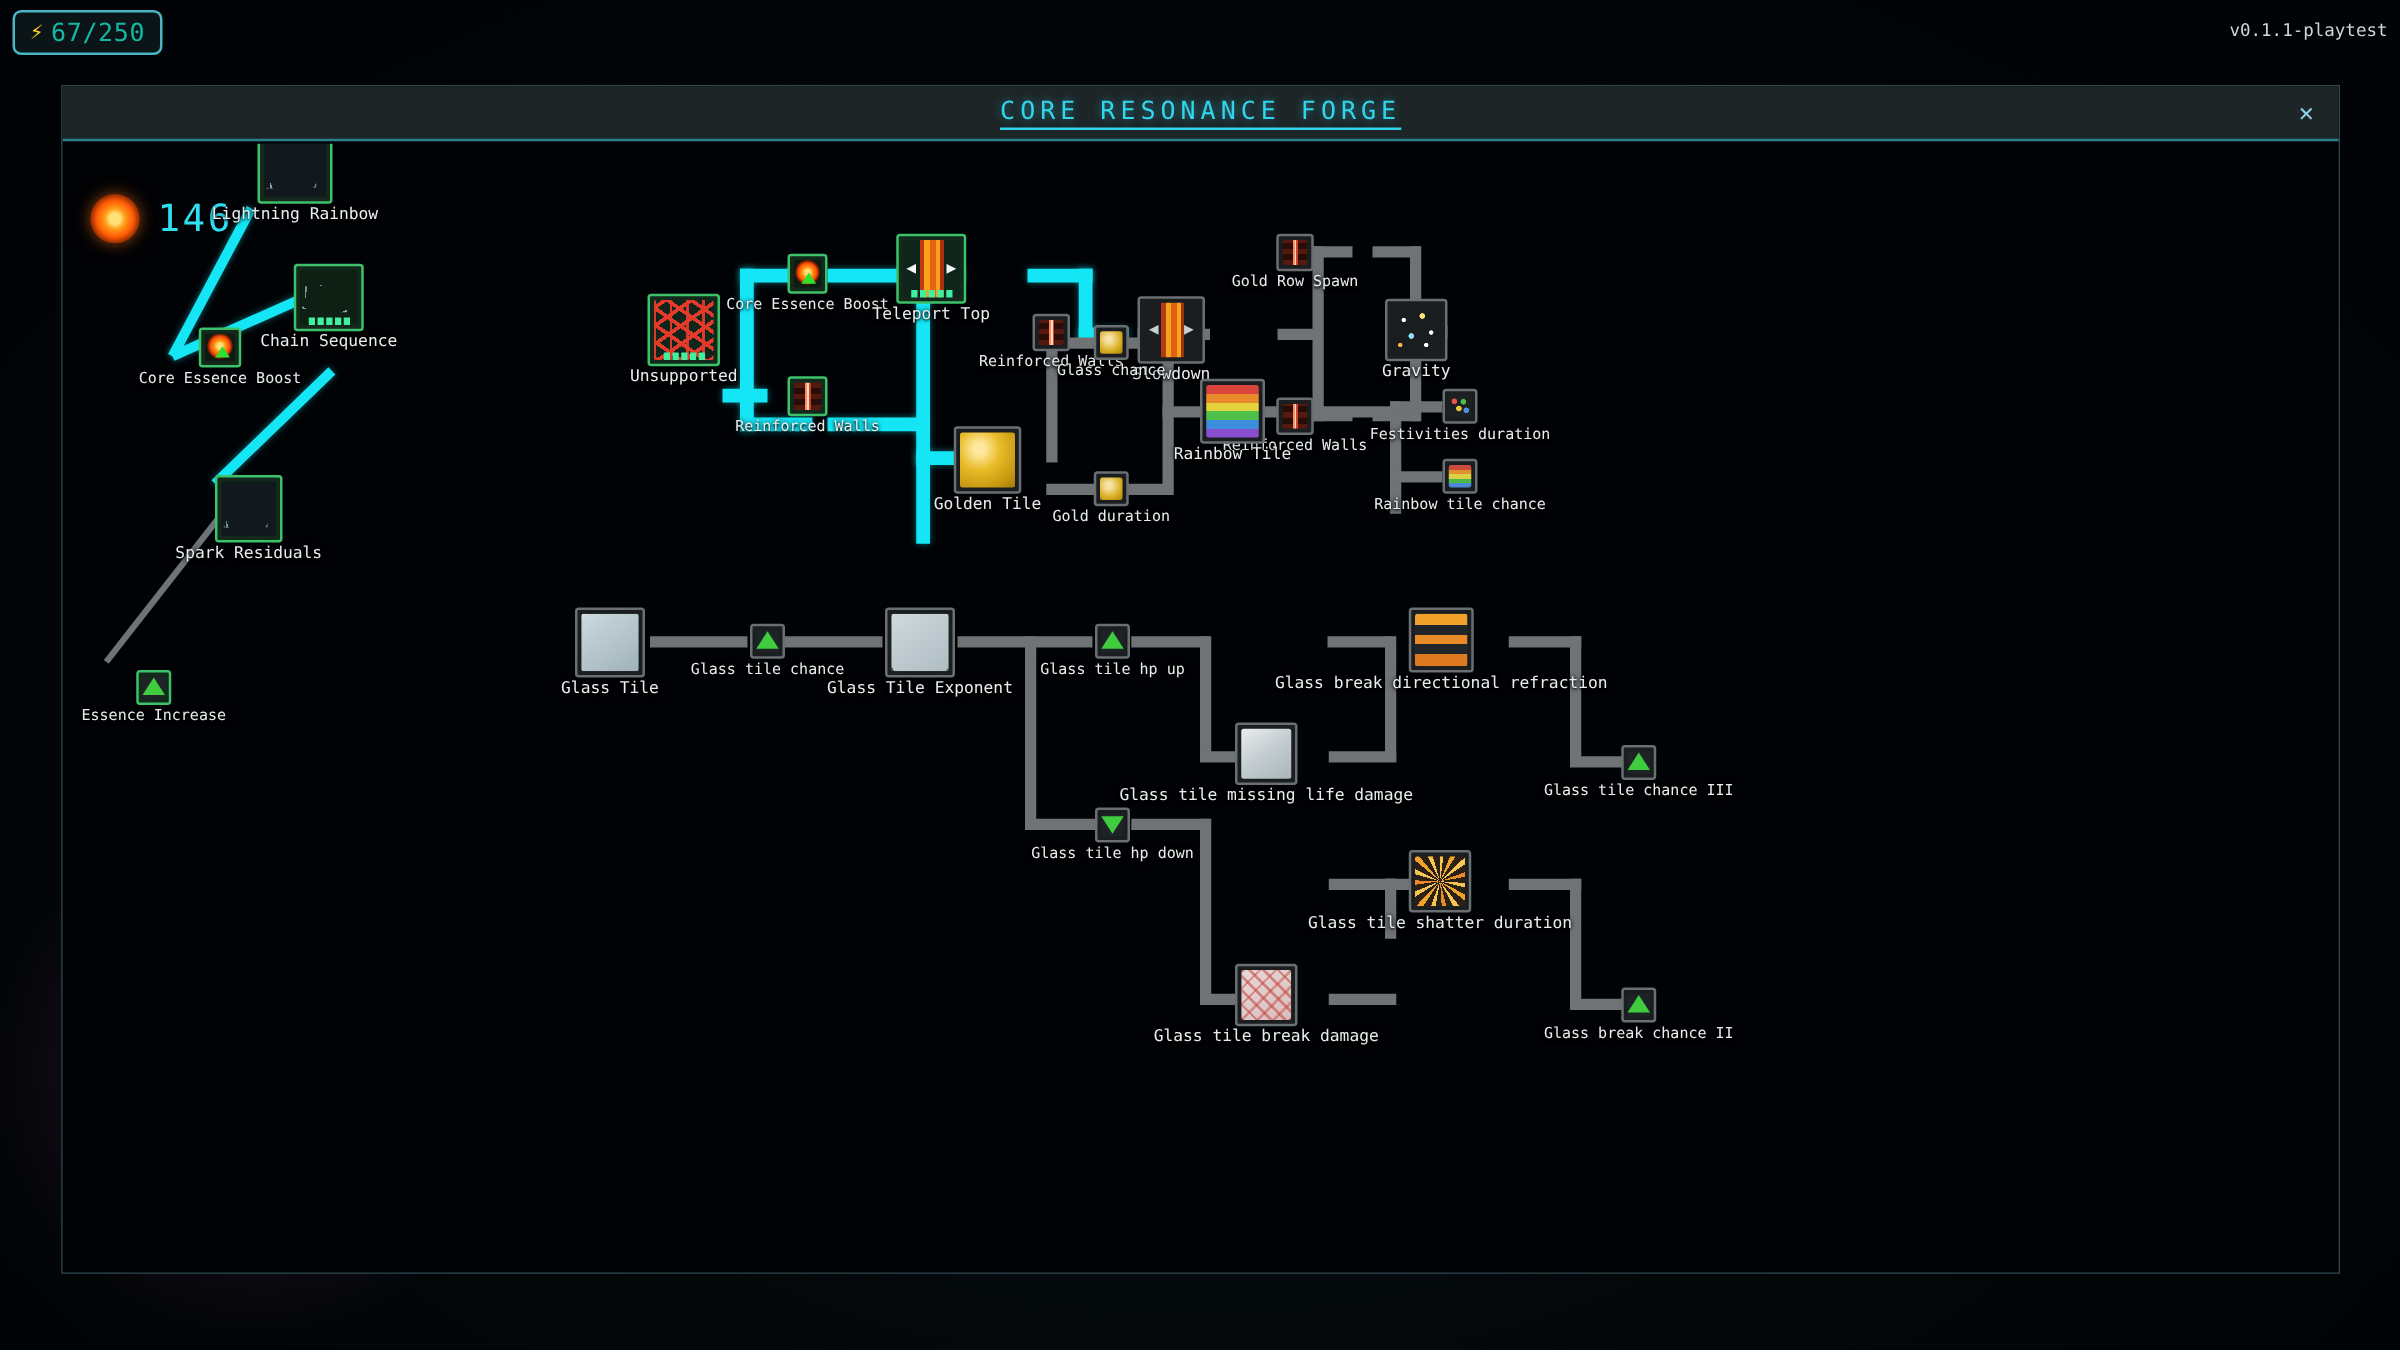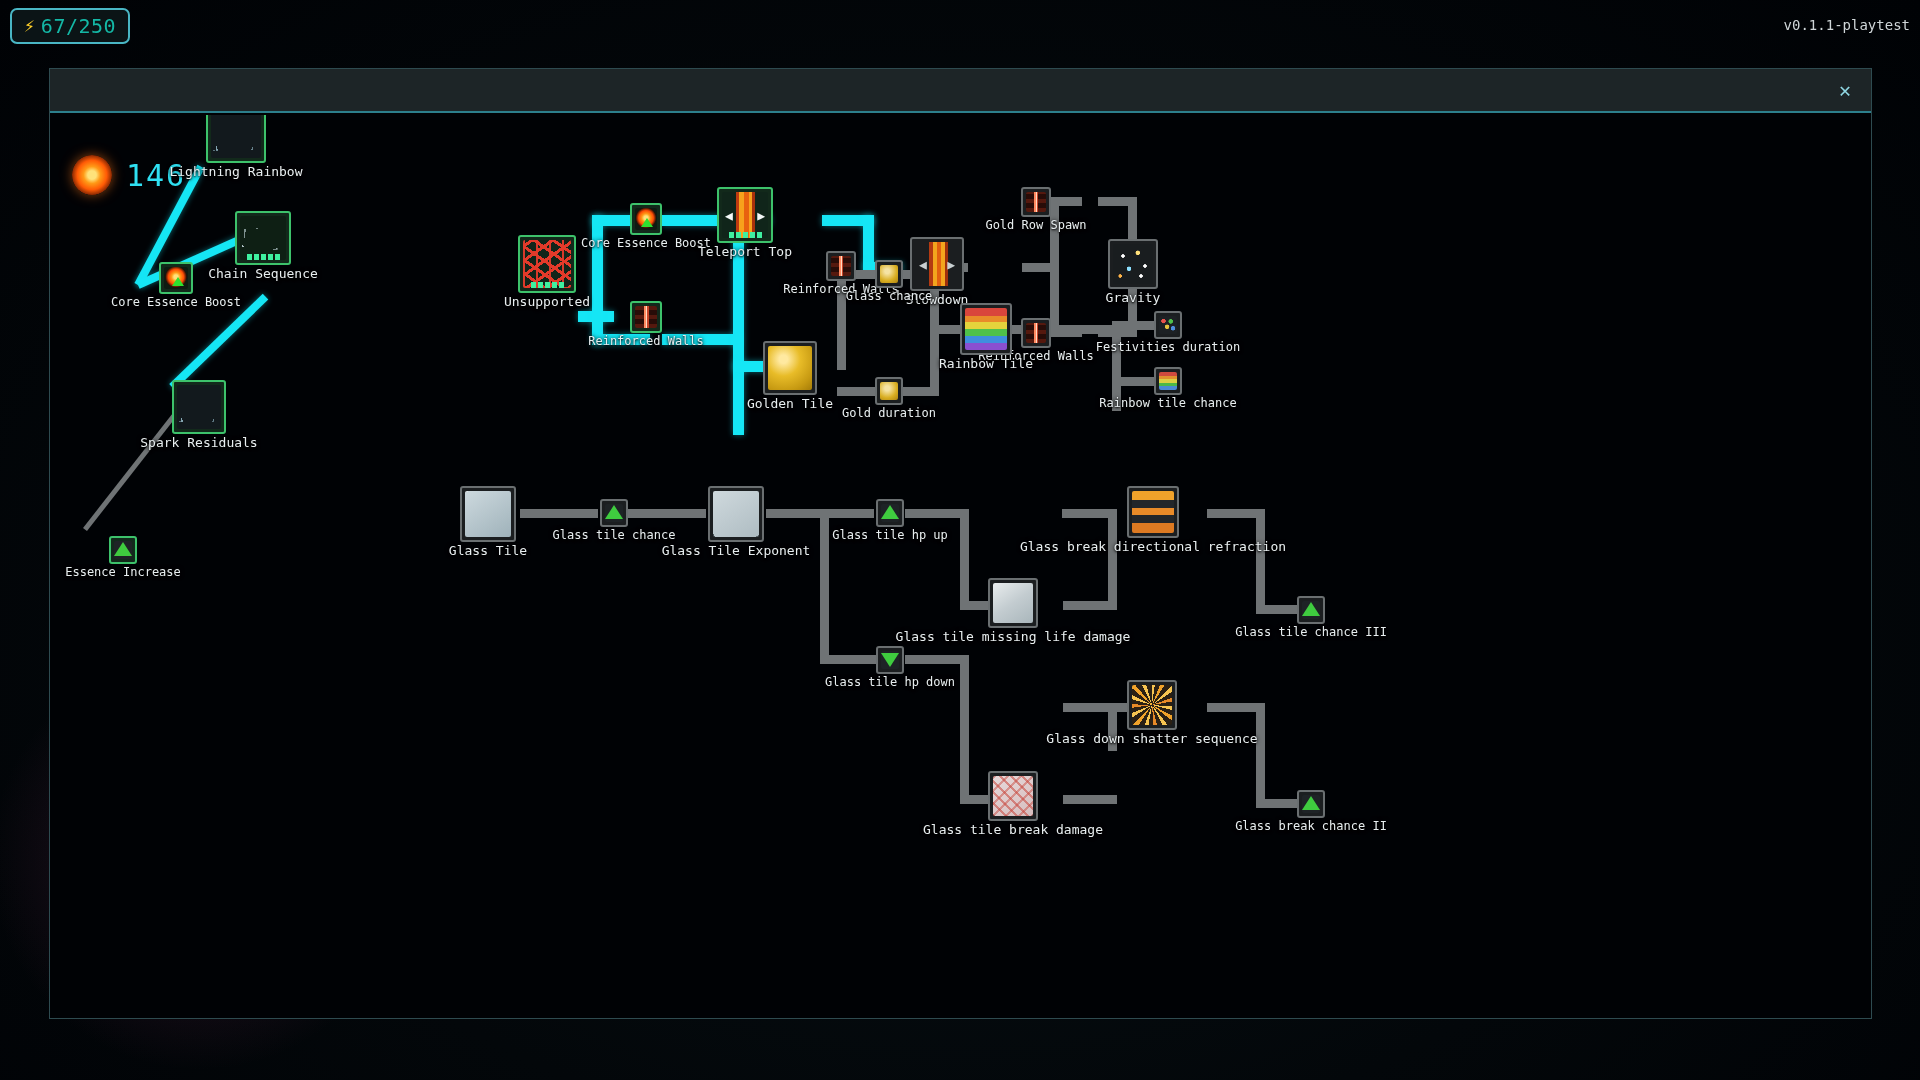--- a/index.html
+++ b/index.html
@@ -305,20 +305,21 @@
       <span class="energy-val">67/250</span>
     </div>
 
 
     <div class="version">v0.1.1-playtest</div>
   </div>
 
   <div class="modal">
 
     <div class="modal-title-bar">
+      <div class="modal-title">CORE RESONANCE FORGE</div>
       <div class="modal-close">✕</div>
     </div>
 
     <div class="canvas">
 
       <div class="essence">
         <div class="essence-orb"></div>
         <div class="essence-num">146</div>
       </div>
 
@@ -603,21 +604,21 @@
         <div class="box" style="width:28px;height:28px;">
             <div class="art art-tree"></div>
           </div>
         <div class="label">Glass tile chance III</div>
       </div>
 
       <div class="node off sz-md" style="left:1077px;top:565px;">
         <div class="box" style="width:50px;height:50px;">
             <div class="art art-shatter"></div>
           </div>
-        <div class="label">Glass down shatter sequence</div>
+        <div class="label">Glass tile shatter duration</div>
       </div>
 
       <div class="node off sz-md" style="left:938px;top:656px;">
         <div class="box" style="width:50px;height:50px;">
             <div class="art art-glass-red"></div>
           </div>
         <div class="label">Glass tile break damage</div>
       </div>
 
       <div class="node off sz-sm" style="left:1247px;top:675px;">

